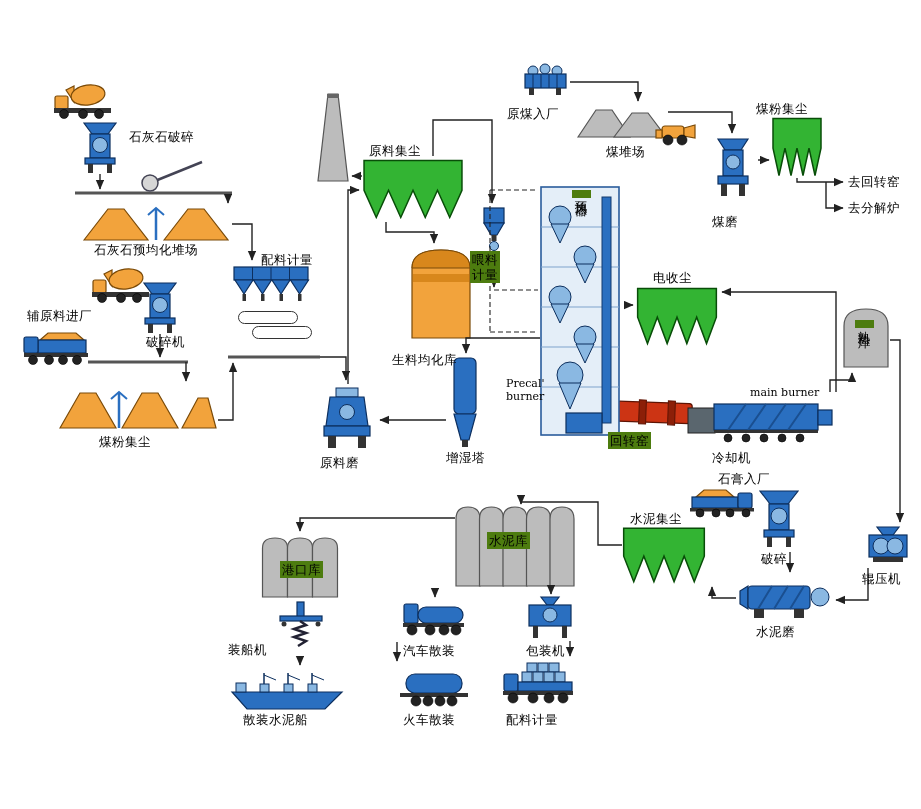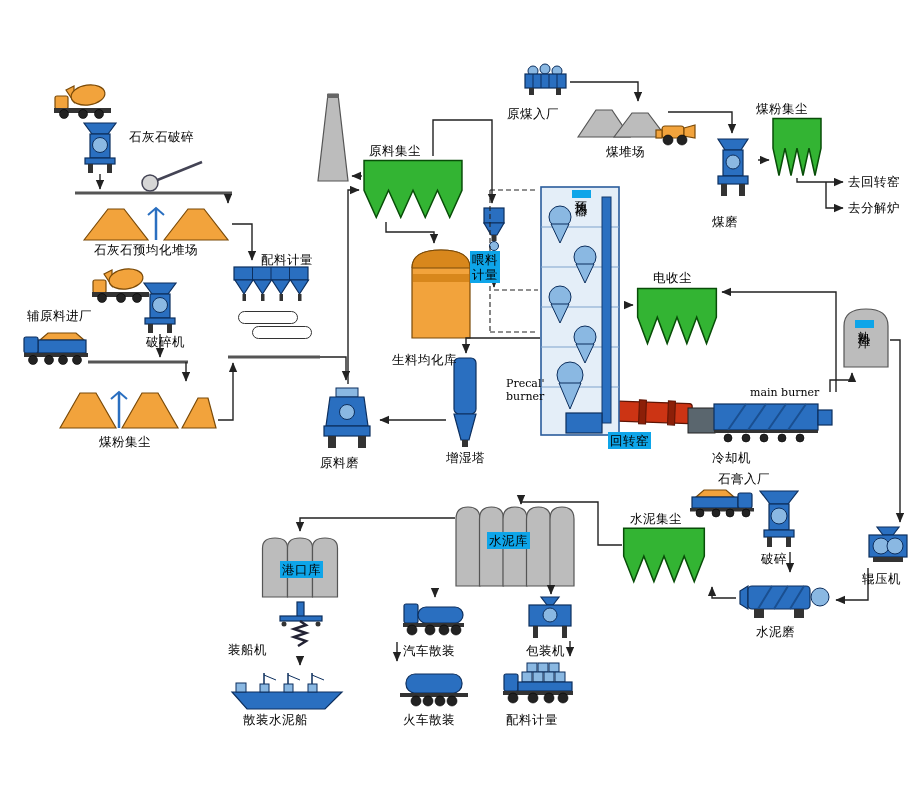--- a/index.html
+++ b/index.html
@@ -1,20 +1,20 @@
 <!DOCTYPE html>
 <html style="--equipment_blue: #2a6fc0; --light_blue: #8ab8e2; --dust_green: #33b433; --material_orange: #f2a33c; --orange_dark: #d8871c; --silo_gray: #bcbcbc; --kiln_red: #cc3414;"><head>
 <meta charset="utf-8">
 <style>
   html,body{margin:0;padding:0;background:#fff}
   .canvas{position:relative;width:921px;height:809px;background:#ffffff;font-family:"DejaVu Sans","Liberation Sans",sans-serif;overflow:hidden}
   .abs{position:absolute}
   .lbl{position:absolute;font-size:12.5px;font-weight:normal;color:#000;line-height:1.2;white-space:pre-line;letter-spacing:.5px}
   .lbl.v{writing-mode:vertical-rl;text-orientation:upright;letter-spacing:2px}
-  .lbl.boxed{background:#0ea5e9;padding:1px 2px}
+  .lbl.boxed{background:#4d7c0f;padding:1px 2px}
   .lbl.en{font-size:11px;letter-spacing:0;font-family:"DejaVu Serif",serif}
   .capsule{position:absolute;background:#fff;border:1.5px solid #333;border-radius:7px}
   svg{overflow:visible}
   .overlay{position:absolute;left:0;top:0;pointer-events:none}
   .f-blue{fill:var(--equipment_blue,#2a6fc0);stroke:#0d2f5e;stroke-width:1.2}
   .f-lblue{fill:var(--light_blue,#8ab8e2);stroke:#0d2f5e;stroke-width:1}
   .f-green{fill:var(--dust_green,#33b433);stroke:#084d08;stroke-width:1.5}
   .f-orange{fill:var(--material_orange,#f2a33c);stroke:#7a4a08;stroke-width:1.2}
   .f-dorange{fill:var(--orange_dark,#d8871c);stroke:#7a4a08;stroke-width:1}
   .f-gray{fill:var(--silo_gray,#bcbcbc);stroke:#555;stroke-width:1.2}

